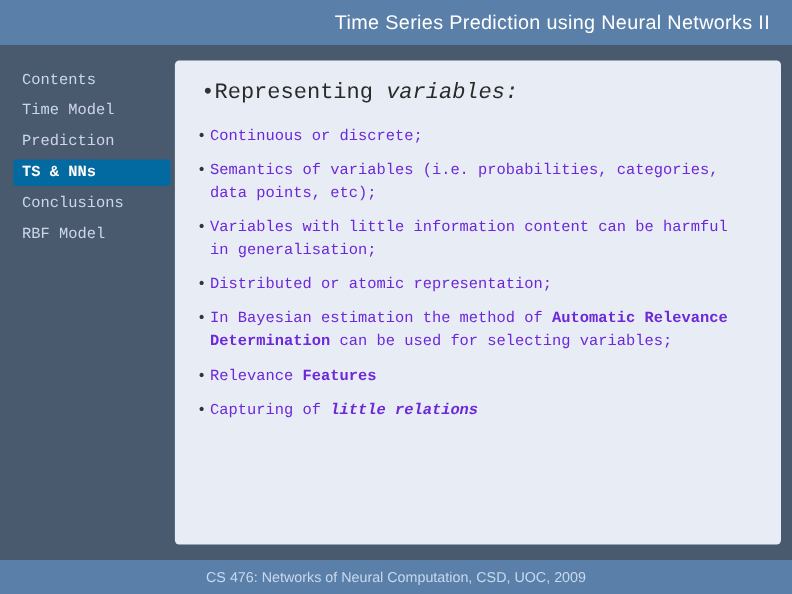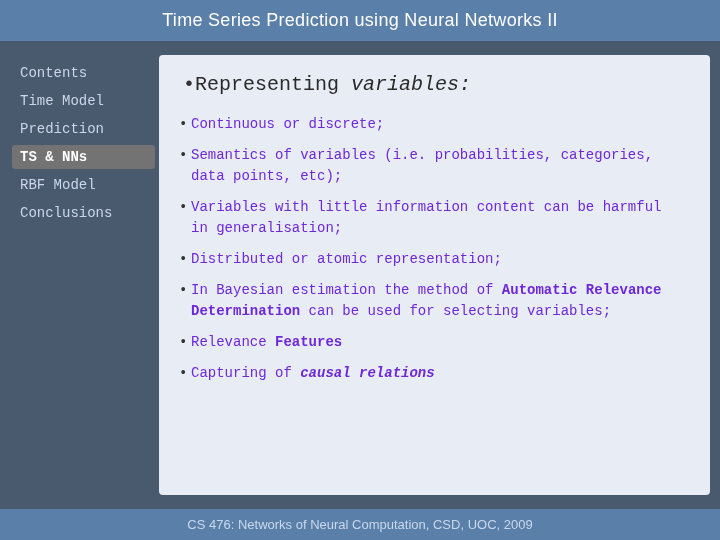--- a/index.html
+++ b/index.html
@@ -10,21 +10,21 @@
       font-family: Arial, sans-serif;
       background: #4a5568;
       display: flex;
       flex-direction: column;
       overflow: hidden;
     }
 
     .title-bar {
       background: #5a7fa8;
       color: white;
-      text-align: center;
+      text-align: right;
       padding: 10px 20px;
       font-size: 18px;
       font-weight: normal;
       letter-spacing: 0.3px;
     }
 
     .main-content {
       display: flex;
       flex: 1;
       background: #4a5a6e;
@@ -43,21 +43,21 @@
 
     .sidebar-item {
       color: #ccd6e8;
       font-size: 14px;
       padding: 4px 8px;
       cursor: pointer;
       border-radius: 3px;
     }
 
     .sidebar-item.active {
-      background: #737373;
+      background: #0369a1;
       color: white;
       font-weight: bold;
     }
 
     .content-area {
       flex: 1;
       background: #e8edf5;
       border-radius: 4px;
       margin: 4px 10px 4px 4px;
       padding: 18px 24px;
@@ -122,22 +122,22 @@
 </div>
 
 <div class="main-content">
 
   <div class="sidebar">
 
   <div class="sidebar-item">Contents</div>
       <div class="sidebar-item">Time Model</div>
       <div class="sidebar-item">Prediction</div>
       <div class="sidebar-item active">TS &amp; NNs</div>
+      <div class="sidebar-item">Conclusions</div>
       <div class="sidebar-item">RBF Model</div>
-      <div class="sidebar-item">Conclusions</div>
     </div>
 
   <div class="content-area">
 
     <div class="heading-line">
       <span class="bullet">•</span><span>Representing </span><span class="italic-text">variables:</span>
     </div>
 
     <div class="bullet-item">
       <span>Continuous or discrete;</span>
@@ -157,21 +157,21 @@
 
     <div class="bullet-item">
       <span>In Bayesian estimation the method of </span><span class="bold-text">Automatic Relevance Determination</span><span> can be used for selecting variables;</span>
     </div>
 
     <div class="bullet-item">
       <span>Relevance </span><span class="bold-text">Features</span>
     </div>
 
     <div class="bullet-item">
-      <span>Capturing of </span><span class="italic-bold">causal relations</span>
+      <span>Capturing of </span><span class="italic-bold">little relations</span>
     </div>
 
   </div>
 </div>
 
 <div class="footer">
   <span>CS 476: Networks of Neural Computation, CSD, UOC, 2009</span>
 </div>
 
 </body></html>

